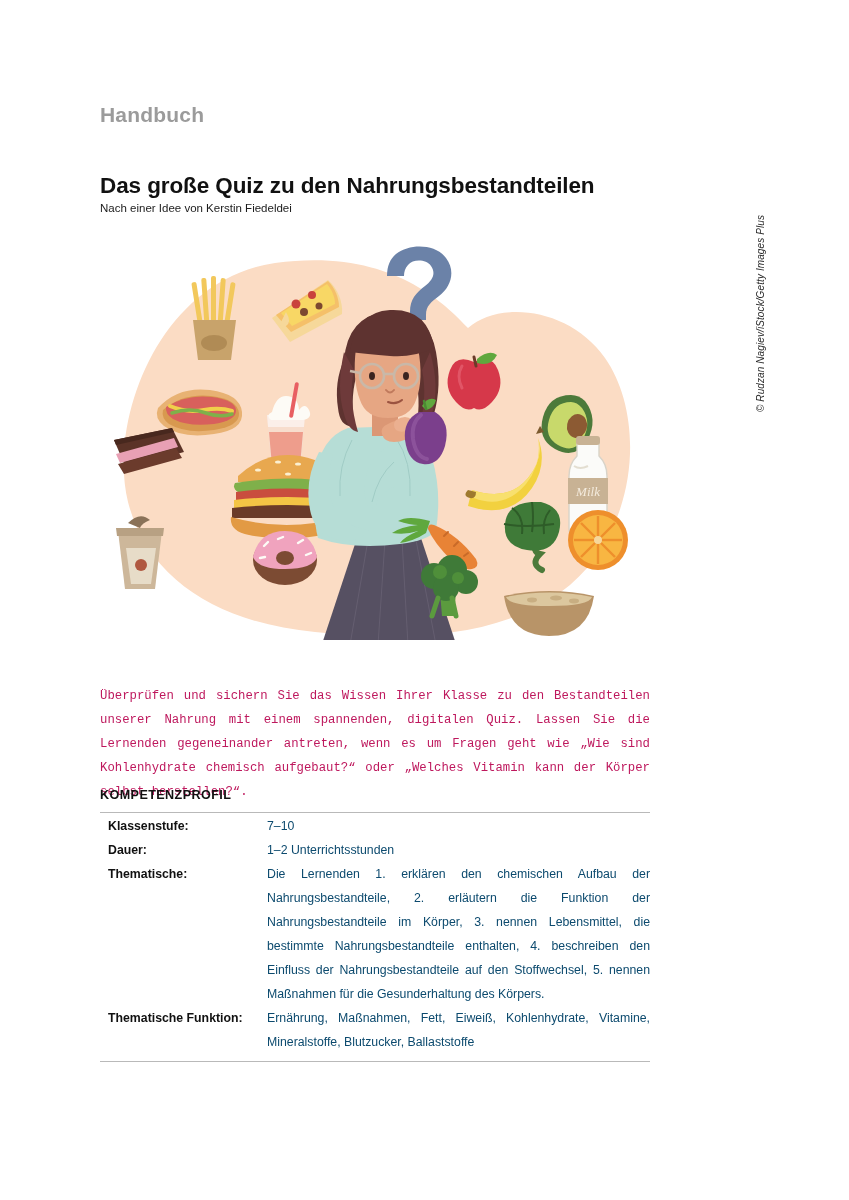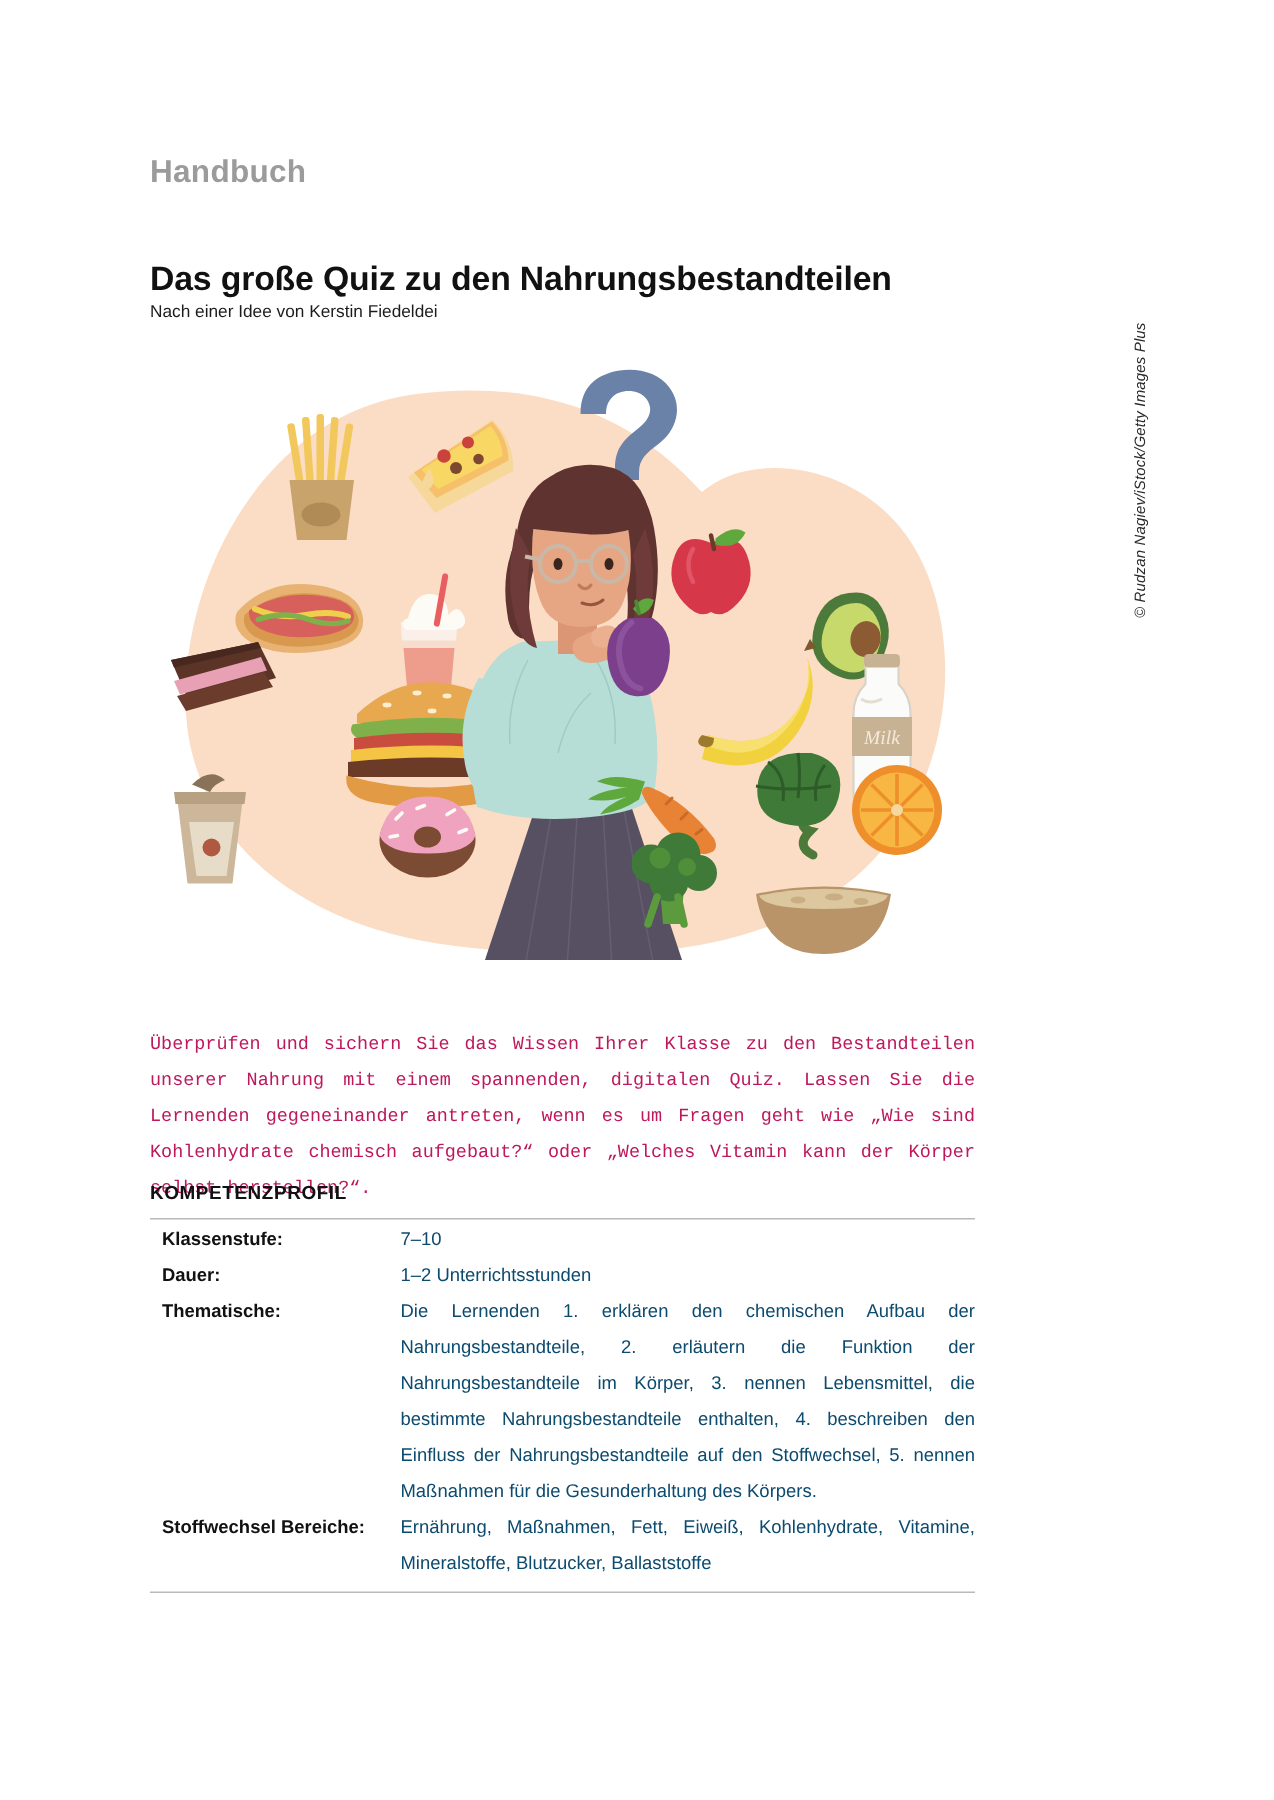--- a/index.html
+++ b/index.html
@@ -411,20 +411,20 @@
         <div class="kp-label">Dauer:</div>
         <div class="kp-value plain">1–2 Unterrichtsstunden</div>
       </div>
 
       <div class="kp-row">
         <div class="kp-label">Thematische:</div>
         <div class="kp-value">Die Lernenden 1. erklären den chemischen Aufbau der Nahrungsbestandteile, 2. erläutern die Funktion der Nahrungsbestandteile im Körper, 3. nennen Lebensmittel, die bestimmte Nahrungsbestandteile enthalten, 4. beschreiben den Einfluss der Nahrungsbestandteile auf den Stoffwechsel, 5. nennen Maßnahmen für die Gesunderhaltung des Körpers.</div>
       </div>
 
       <div class="kp-row">
-        <div class="kp-label">Stoffwechsel Bereiche:</div>
+        <div class="kp-label">Thematische Funktion:</div>
         <div class="kp-value">Ernährung, Maßnahmen, Fett, Eiweiß, Kohlenhydrate, Vitamine, Mineralstoffe, Blutzucker, Ballaststoffe</div>
       </div>
 
     </div>
 
   </div>
 </div>
 
 </body></html>

